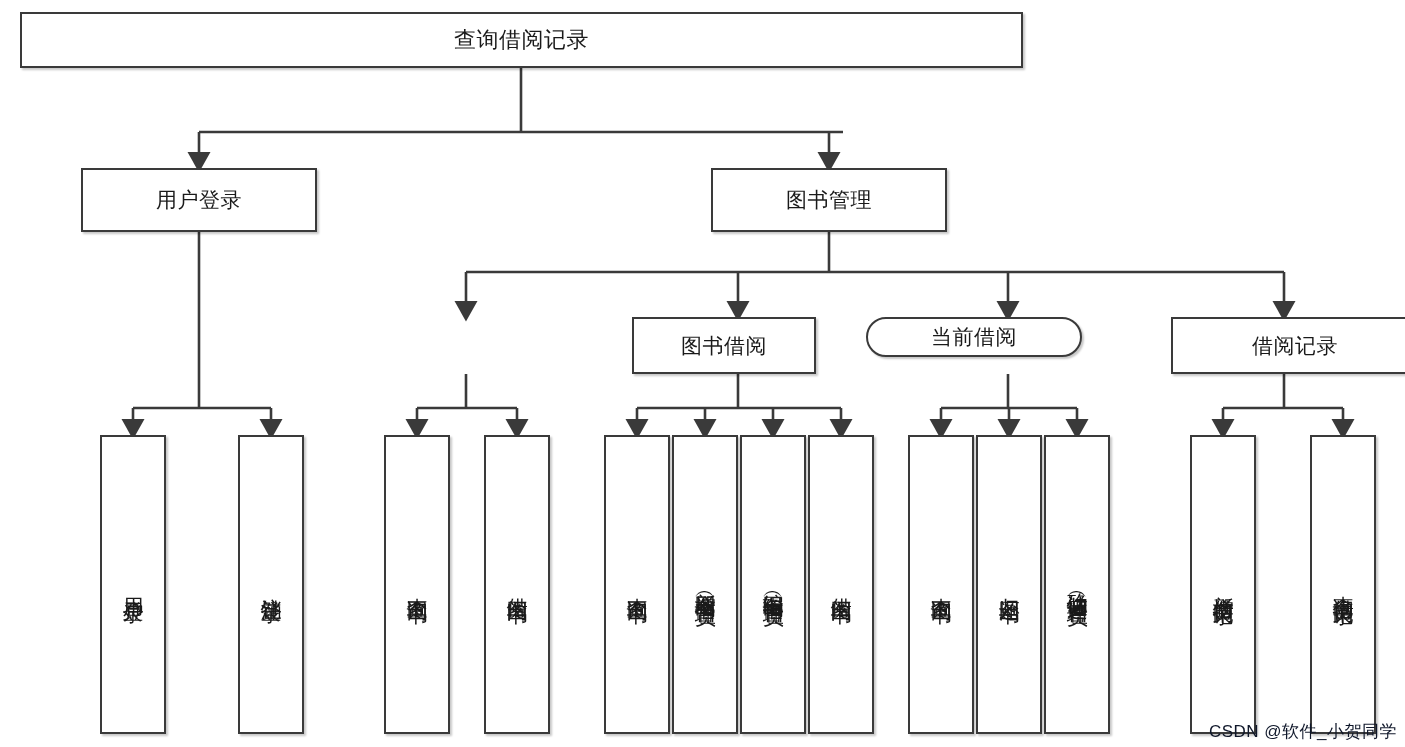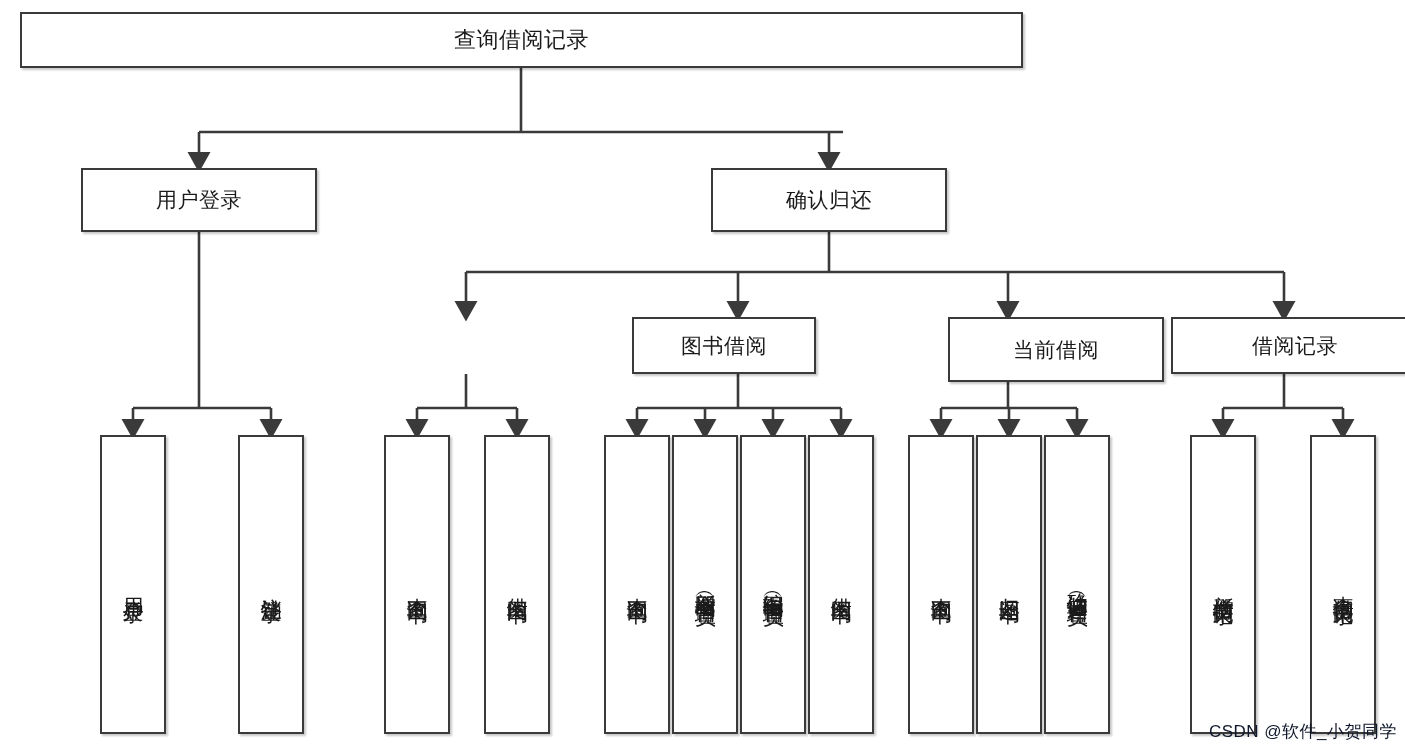--- a/index.html
+++ b/index.html
@@ -133,27 +133,27 @@
   </svg>
 
   <div class="node horiz root" style="left:20px; top:12px; width:1003px; height:56px;">
     <span class="label">查询借阅记录</span>
   </div>
 
   <div class="node horiz" style="left:81px; top:168px; width:236px; height:64px;">
     <span class="label">用户登录</span>
   </div>
   <div class="node horiz" style="left:711px; top:168px; width:236px; height:64px;">
-    <span class="label">确认归还</span>
+    <span class="label">图书管理</span>
   </div>
 
   <div class="node horiz" style="left:632px; top:317px; width:184px; height:57px;">
     <span class="label">图书借阅</span>
   </div>
-  <div class="node horiz" style="left:948px; top:317px; width:216px; height:65px;">
+  <div class="node horiz" style="left:866px; top:317px; width:216px; height:40px;border-radius:23px;">
     <span class="label">当前借阅</span>
   </div>
   <div class="node horiz" style="left:1171px; top:317px; width:248px; height:57px;">
     <span class="label">借阅记录</span>
   </div>
 
   <div class="node vert" style="left:100px; top:435px; width:66px; height:299px;">
     <span class="label">用户登录</span>
   </div>
   <div class="node vert" style="left:238px; top:435px; width:66px; height:299px;">

